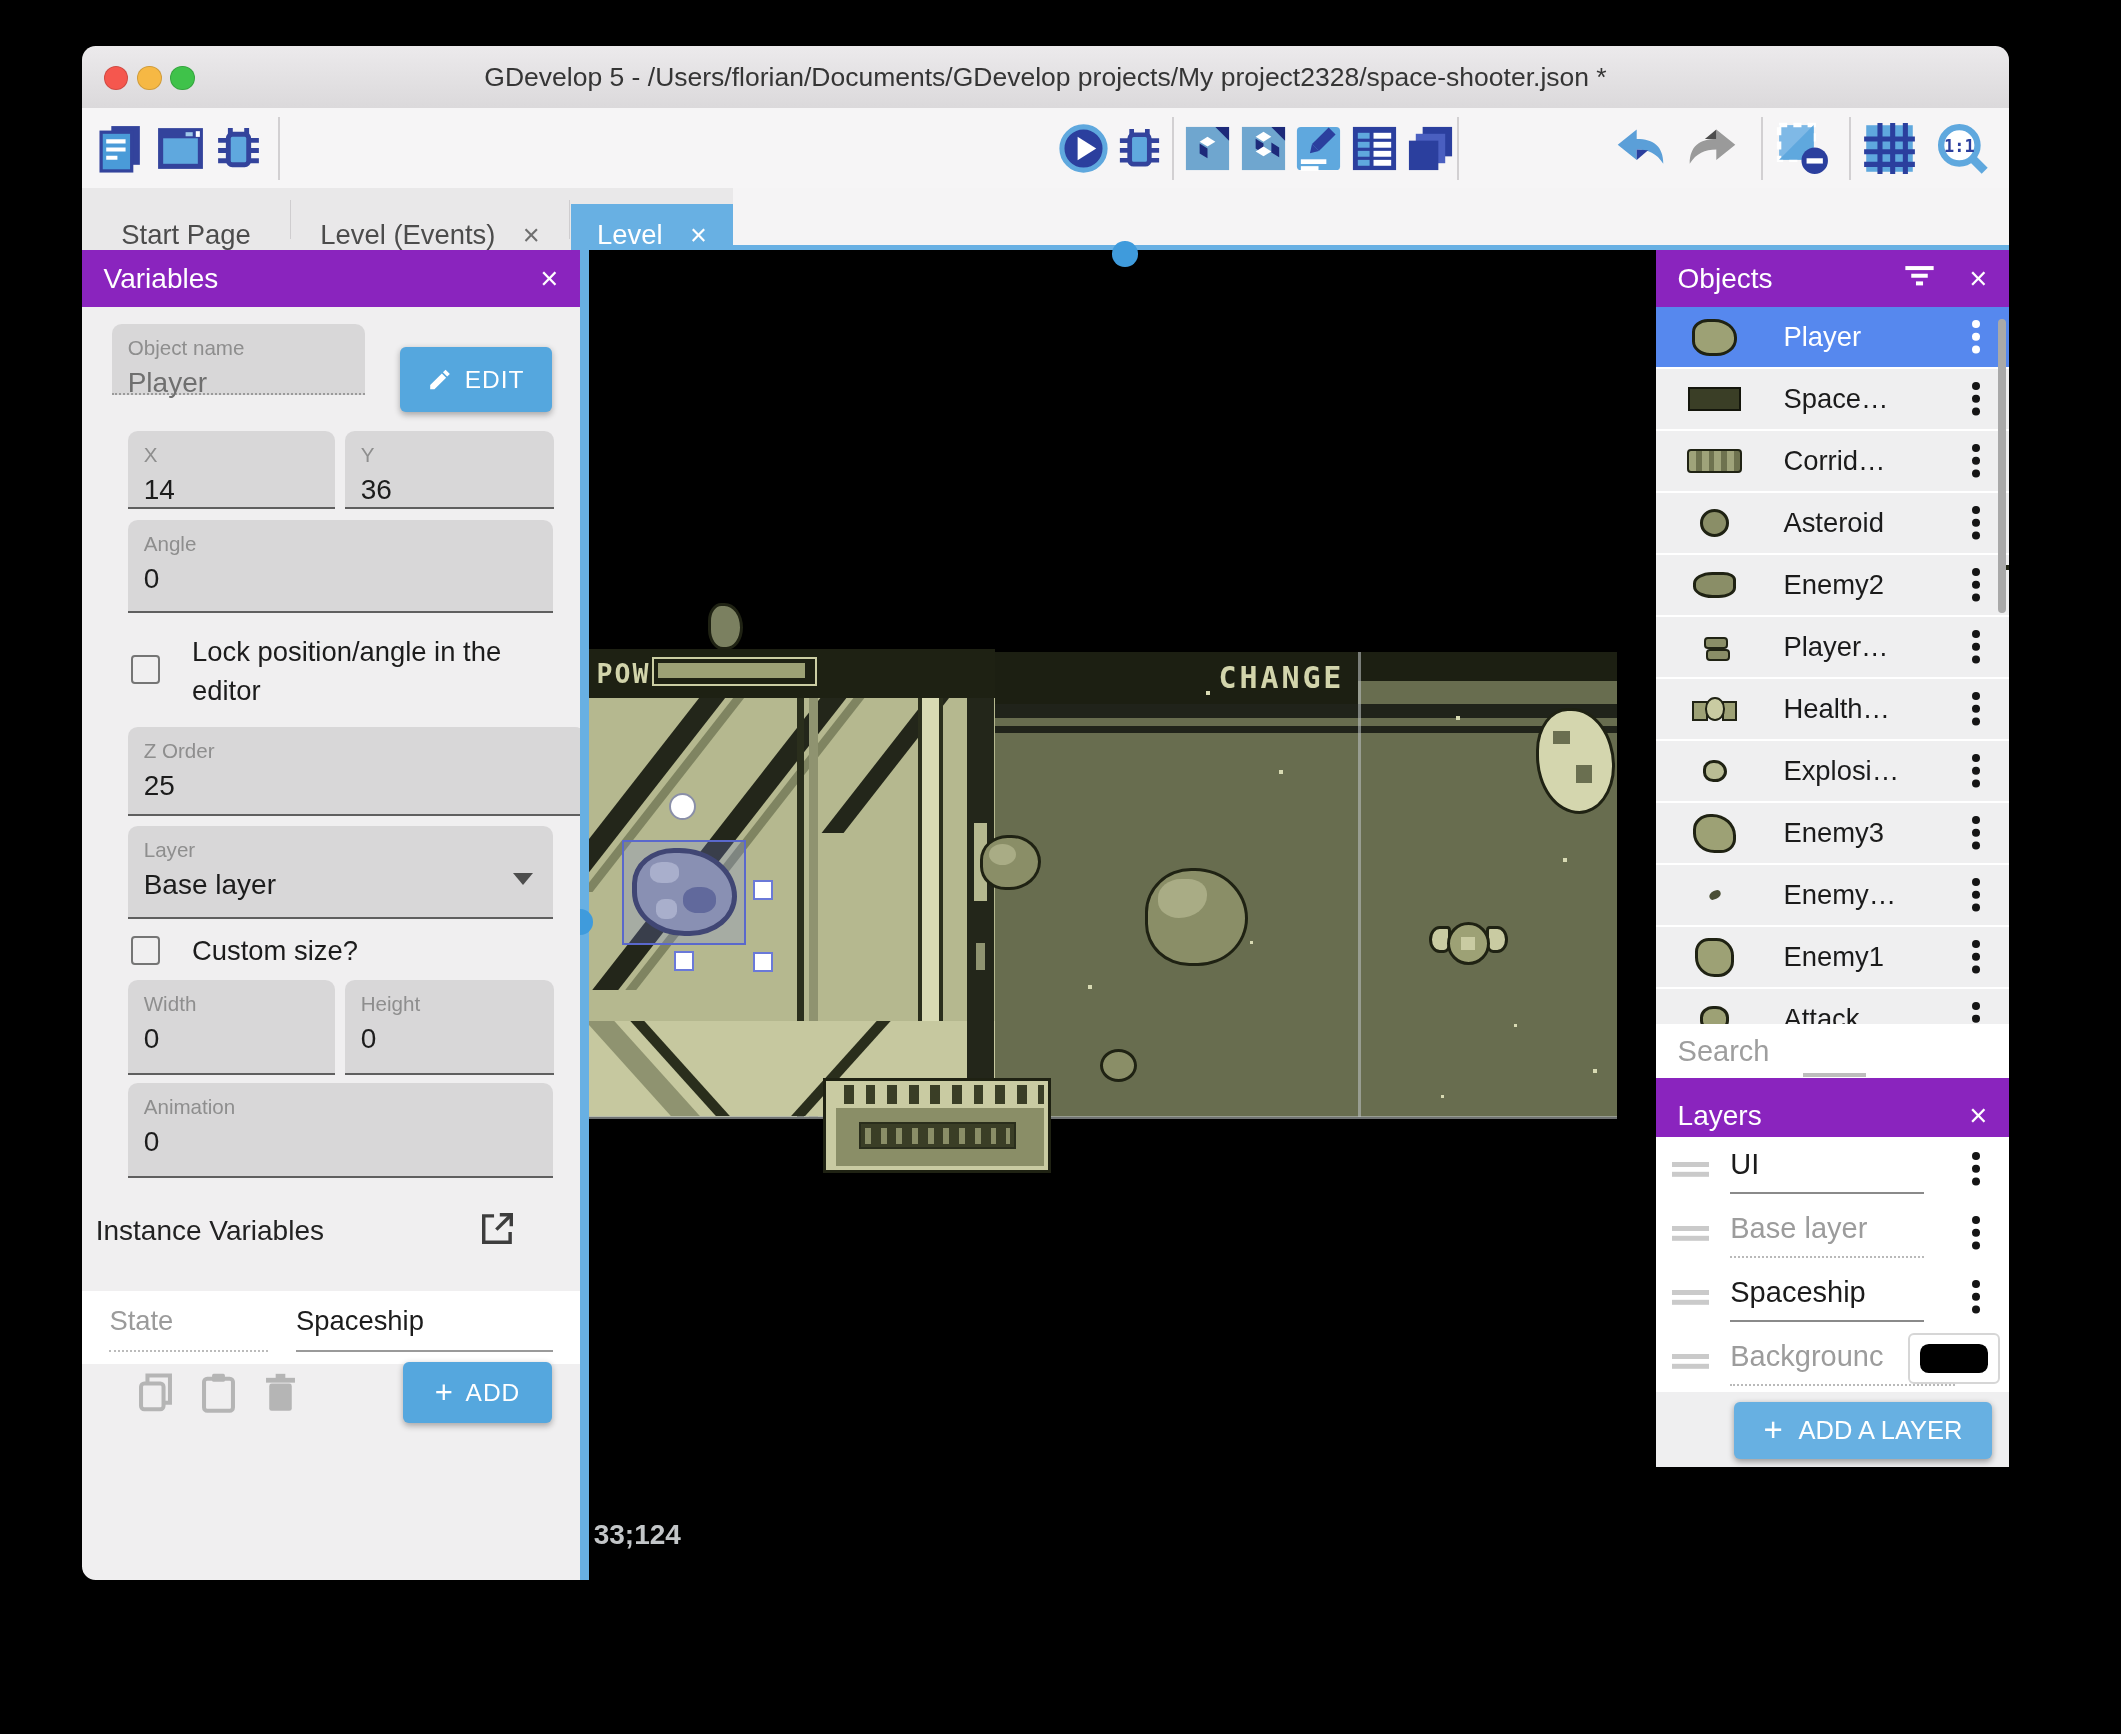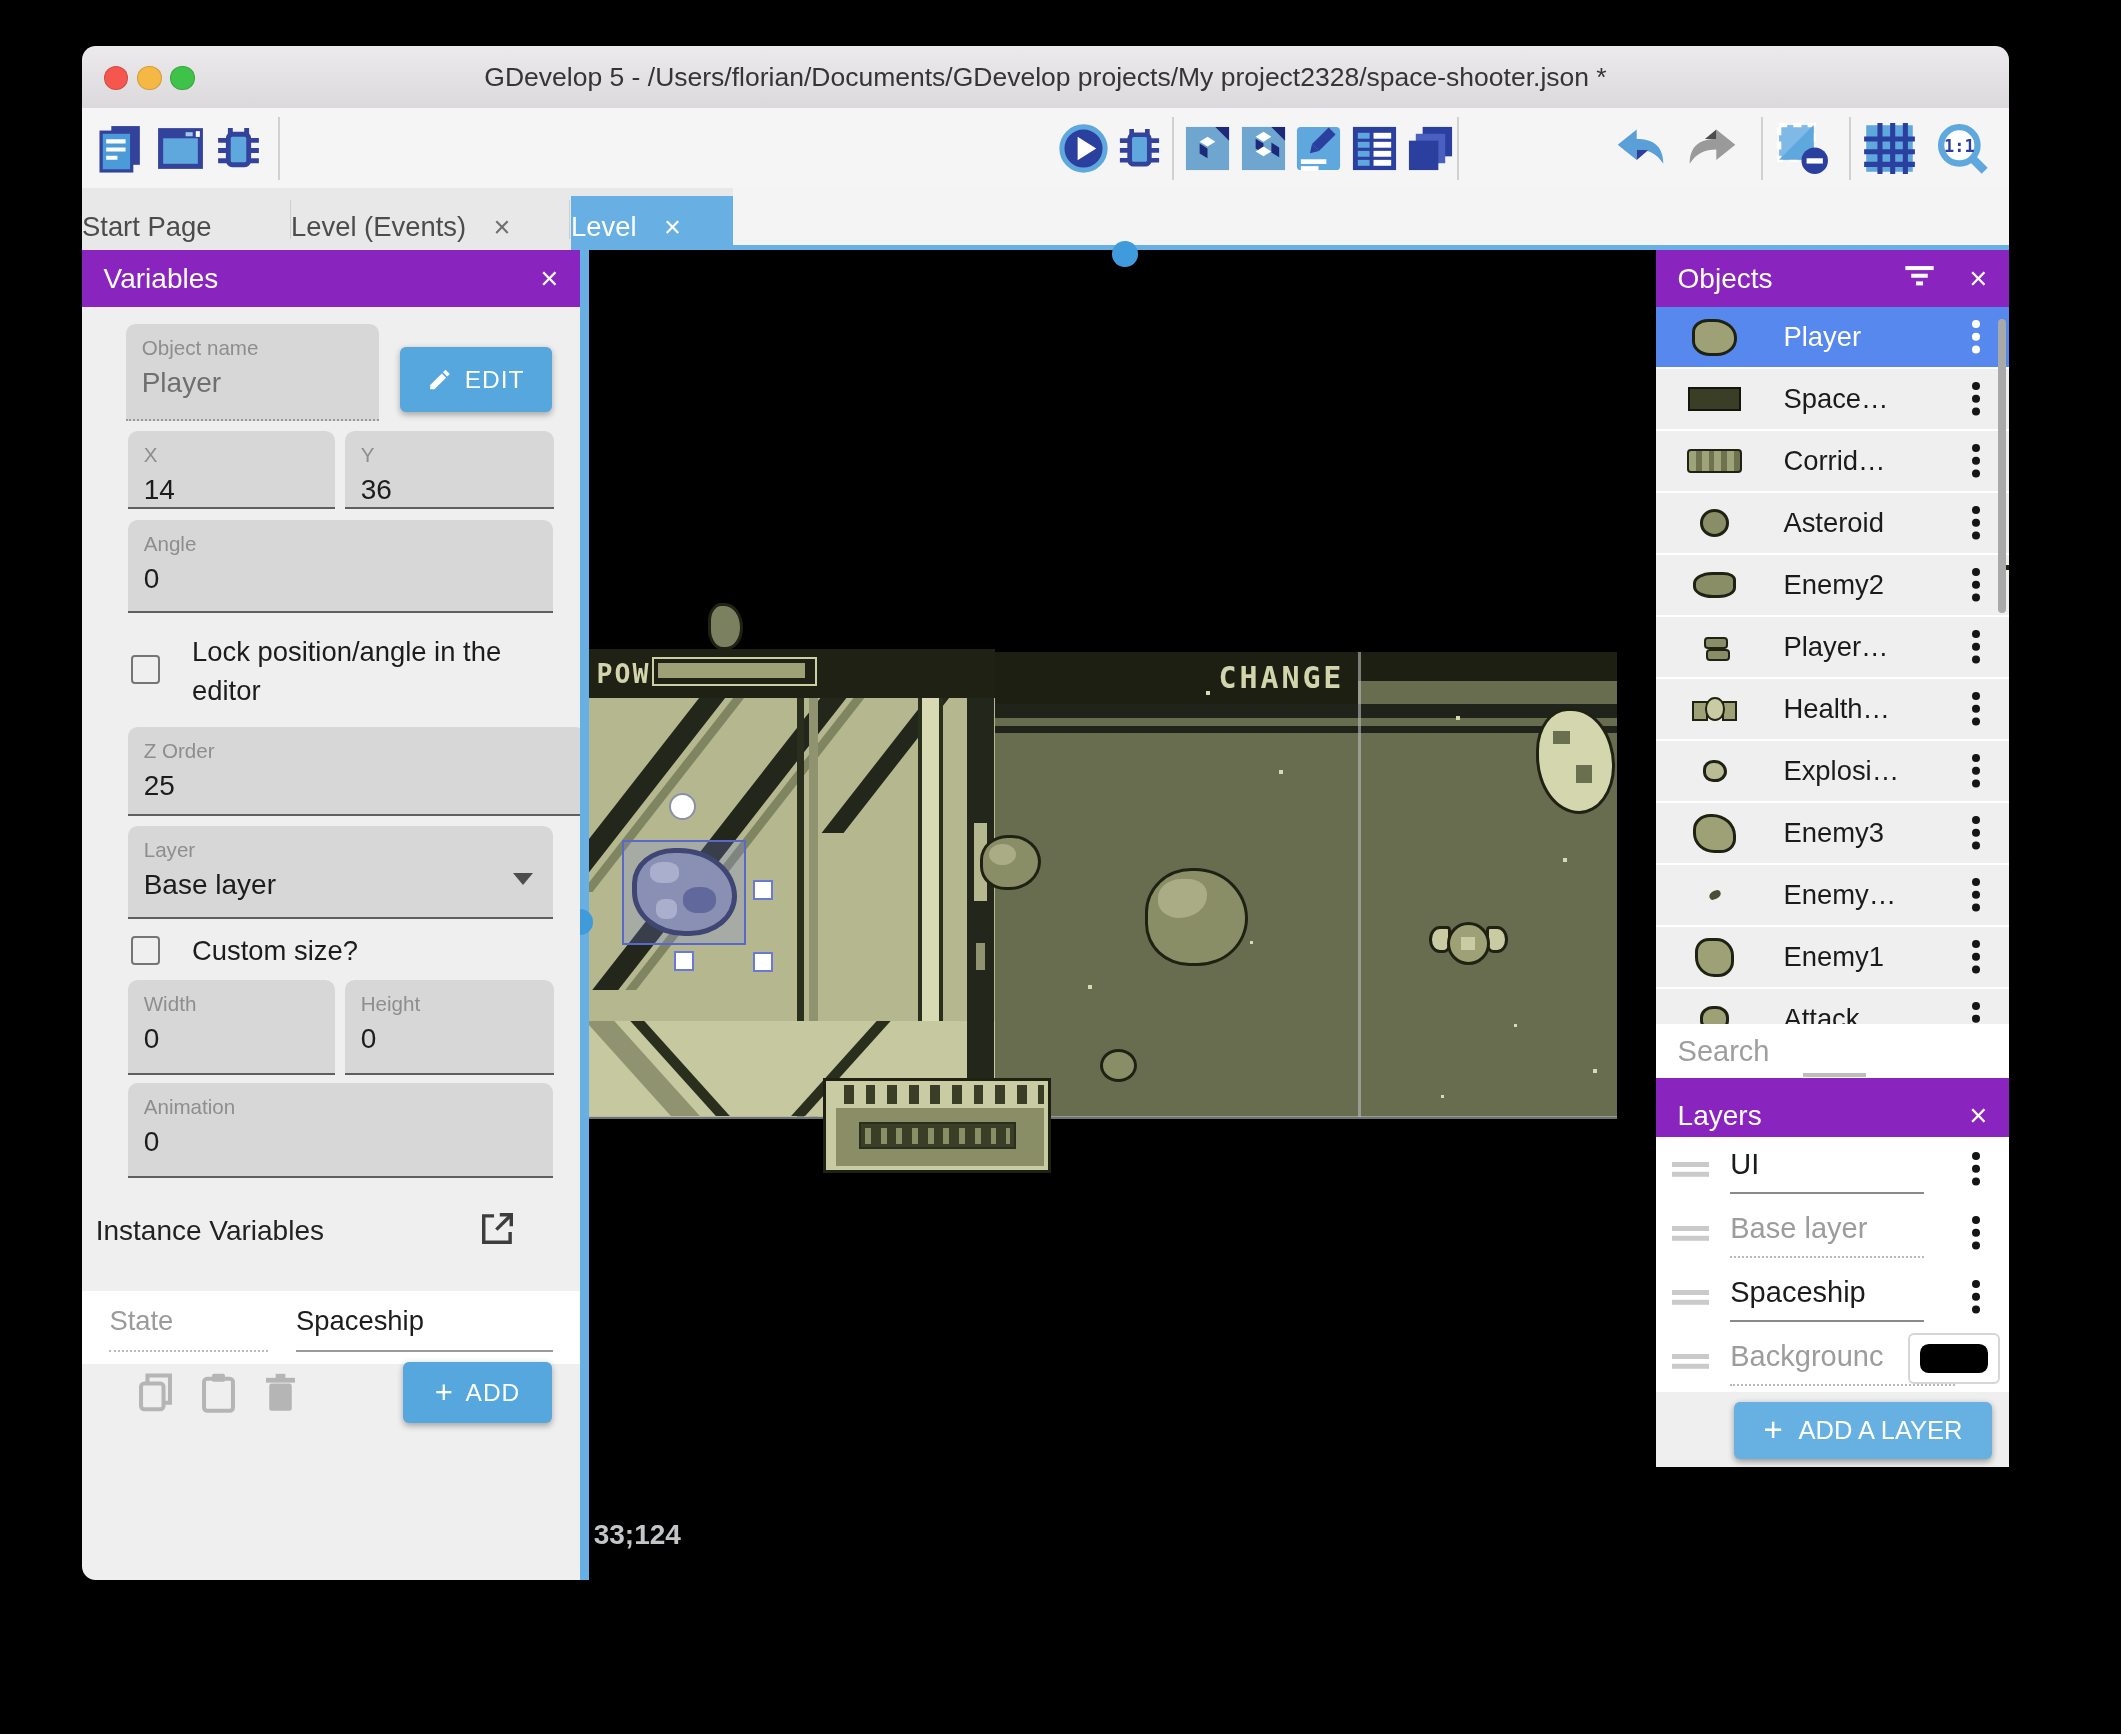--- a/index.html
+++ b/index.html
@@ -10,21 +10,21 @@
   .titlebar{position:absolute;left:0;top:0;width:100%;height:62px;background:linear-gradient(#eceaec,#dbd9db);border-bottom:1px solid #b8b6b8}
   .tl{position:absolute;top:19.6px;width:22.5px;height:22.5px;border-radius:50%;border:1px solid rgba(0,0,0,.15)}
   .title{width:100%;text-align:center;line-height:62px;font-size:26.5px;color:#353535;white-space:nowrap}
   
   .toolbar{position:absolute;left:0;top:62px;width:100%;height:80px;background:#f6f5f6}
   .tbdiv{position:absolute;top:8.8px;width:2px;height:63px;background:#d2d0d2}
   .ticon{position:absolute;top:11.8px;height:57px;display:flex;align-items:center;justify-content:center;cursor:pointer}
   
   .tabbar{position:absolute;left:0;top:142px;width:100%;height:62px;background:#e9e8e9}
   .tabbar .lighter{position:absolute;left:651px;top:0;right:0;height:62px;background:#f5f4f5}
-  .tab{position:absolute;top:8px;height:62px;font-size:27.4px;color:#4c4c4c;display:flex;align-items:center;justify-content:flex-start;gap:27.4px}
+  .tab{position:absolute;top:16px;height:62px;font-size:27.4px;color:#4c4c4c;display:flex;align-items:center;justify-content:center;gap:27.4px}
   .tab .tabx{font-size:29px;color:#6f6f6f;font-weight:300}
   .tab.active{background:#68B0E3;color:#fff}
   .tab.active .tabx{color:#fff}
   .tabdiv{position:absolute;top:11.8px;width:1px;height:39px;background:#cfcdcf}
   .bluetopline{position:absolute;left:498px;top:199px;width:1429px;height:8.8px;background:#68B0E3}
   
   .canvas{position:absolute;left:498px;top:204px;width:1429px;height:1330px;background:#000}
   .lvl{position:absolute}
   .dotstar{position:absolute;width:3.9px;height:3.9px;background:#d8dab3}
   .hline{position:absolute;background:rgba(185,190,190,.6)}
@@ -361,21 +361,21 @@
 
     <div class="lvl" style="left:13.7px;top:1269px;font-size:28px;font-weight:bold;color:#c3c6c8">33;124</div>
   </div>
 
   <div class="props">
     <div class="phead">
       <span>Variables</span>
       <span class="x">×</span>
     </div>
 
-    <div class="pf dotted" style="left:44px;top:74px;width:253px;height:97px">
+    <div class="pf dotted" style="left:30px;top:74px;width:253px;height:71px">
       <div class="lab">Object name</div>
       <div class="val" style="color:#6f6f6f">Player</div>
     </div>
     <div class="bluebtn" style="left:318px;top:97px;width:152px;height:65px">
       <svg width="25.5" height="25.5" viewBox="0 0 24 24">
           <path d="M3,17 L14,6 L18,10 L7,21 L3,21 Z M15,5 L17.5,2.5 L21.5,6.5 L19,9 Z" fill="#fff"></path>
         </svg>
       <span>EDIT</span>
     </div>
 

